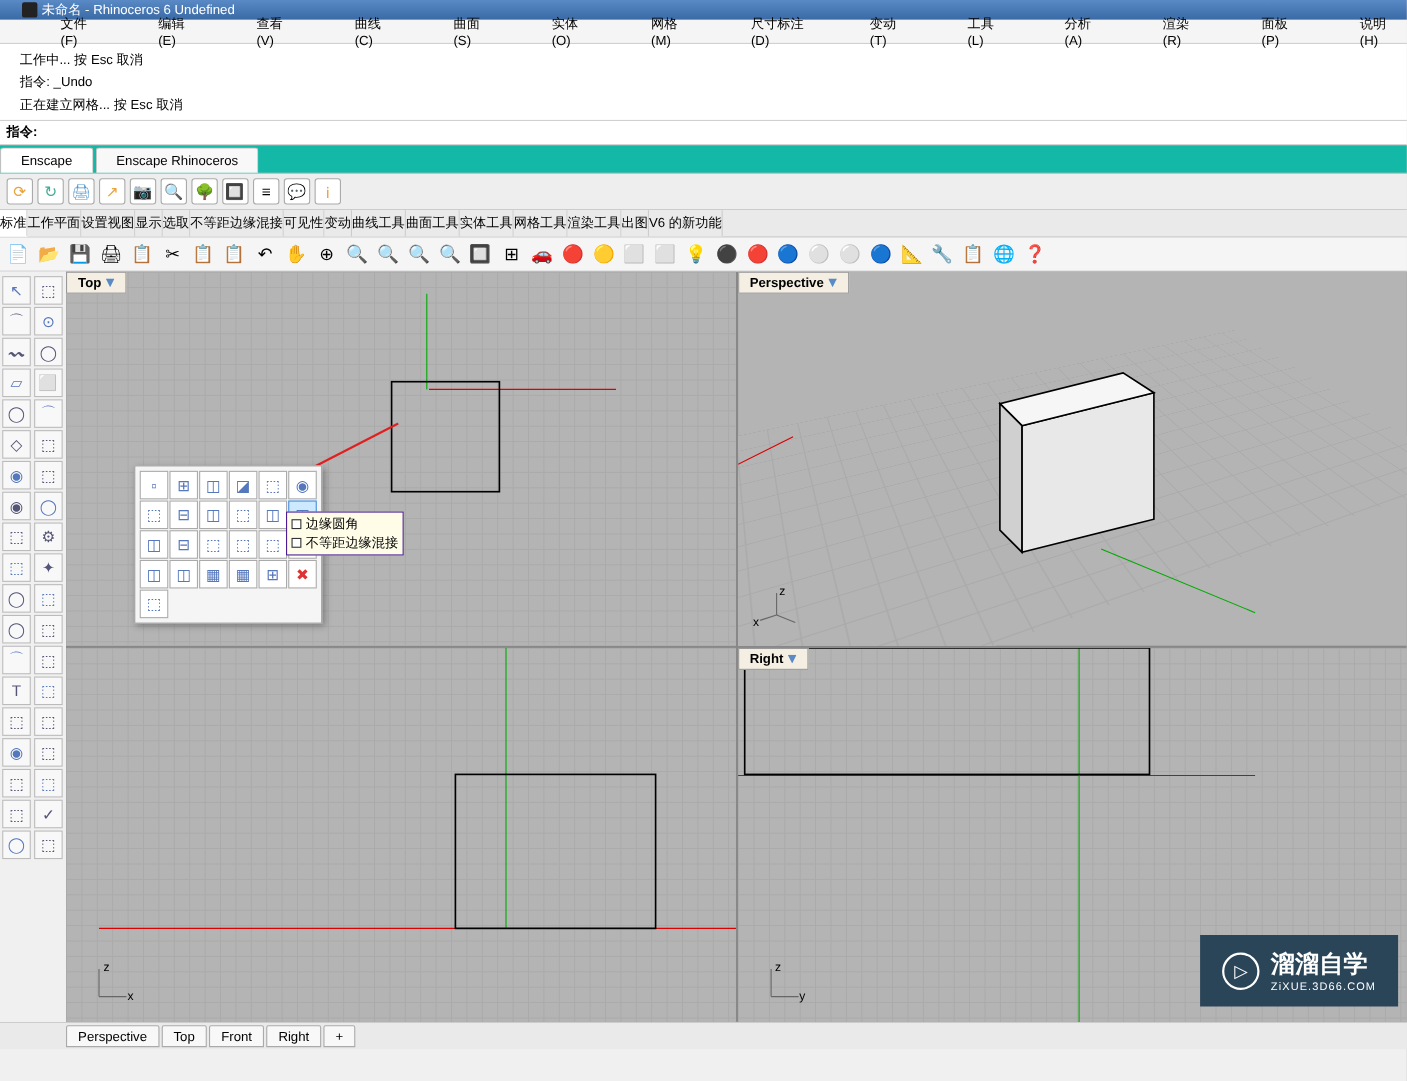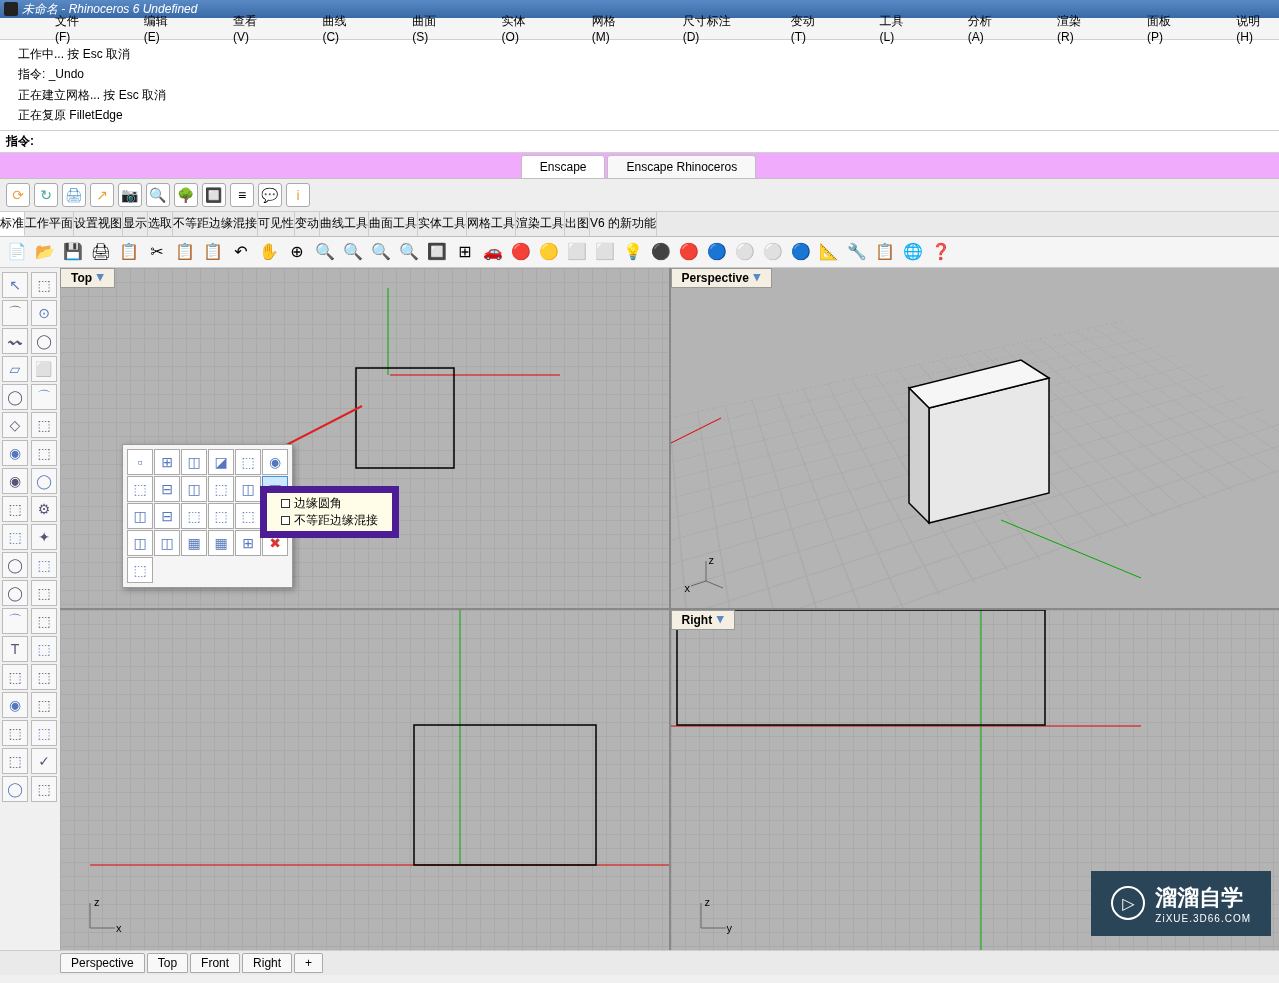--- a/index.html
+++ b/index.html
@@ -1,25 +1,25 @@
 <!DOCTYPE html>
 <html><head>
 <meta charset="utf-8">
 <style>
 * { box-sizing: border-box; margin: 0; padding: 0; }
 body { font-family: "Microsoft YaHei", Arial, sans-serif; font-size: 12px; background: #f0f0f0; overflow: hidden; }
-.title-bar { background: linear-gradient(#5a8ac6, #3a6aa6); color: #fff; display: flex; align-items: center; height: 18px; padding: 0 4px; font-style: italic; }
+.title-bar { background: linear-gradient(#5a8ac6, #3a6aa6); color: #fff; display: flex; align-items: center; height: 18px; padding: 0 20px; }
 .title-bar .rhino-icon { width: 14px; height: 14px; background: #222; border-radius: 2px; margin-right: 4px; }
 .menu-bar { background: #f5f5f5; border-bottom: 1px solid #d0d0d0; display: flex; height: 22px; align-items: center; padding: 0 4px; }
 .menu-item { padding: 2px 8px; cursor: default; margin-left: 43px; }
 .command-history { background: #fff; padding: 4px 18px; font-size: 12px; border-bottom: 1px solid #d0d0d0; line-height: 1.7; }
 .command-line { display: flex; align-items: center; padding: 2px 6px; background: #fff; border-bottom: 1px solid #d0d0d0; }
 .command-label { font-weight: bold; margin-right: 4px; }
 .command-input { border: none; outline: none; flex: 1; font-family: inherit; font-size: 12px; }
-.tabs-row { display: flex; background: #f0abfc; border-bottom: 1px solid #c0c0c0; height: 26px; align-items: flex-end; justify-content: center; }
+.tabs-row { display: flex; background: #14b8a6; border-bottom: 1px solid #c0c0c0; height: 26px; align-items: flex-end; }
 .plugin-tab { padding: 4px 18px; background: #f8f8f8; border: 1px solid #c0c0c0; border-bottom: none; margin-right: 2px; border-radius: 3px 3px 0 0; font-size: 12px; }
 .plugin-tab.active { background: #fff; }
 .plugin-toolbar { background: #eee; padding: 4px 6px; display: flex; gap: 4px; border-bottom: 1px solid #ccc; }
 .plugin-toolbar .tb { width: 24px; height: 24px; background: #fff; border: 1px solid #aaa; border-radius: 3px; display:flex; align-items:center; justify-content:center; font-size:14px; }
 .toolbar-tabs { display: flex; background: #eaeaea; border-bottom: 1px solid #c0c0c0; }
 .toolbar-tab { padding: 3px 0; border-right: 1px solid #ccc; background: #eaeaea; cursor:default; font-size:12px; }
 .toolbar-tab.active { background: #fff; border-bottom: 1px solid #fff; }
 .main-toolbar { background: #f5f5f5; padding: 2px 4px; display: flex; gap: 2px; border-bottom: 1px solid #ccc; flex-wrap:wrap; }
 .tb-btn { width: 26px; height: 26px; display: flex; align-items: center; justify-content: center; border: 1px solid transparent; cursor:default; font-size:16px; }
 .workspace { display: flex; height: 682px; }
@@ -30,21 +30,21 @@
 .vp-label { position: absolute; top: 0; left: 0; background: #f5efe3; border: 1px solid #999; padding: 2px 10px; font-size: 12px; font-weight: bold; display:flex; align-items:center; gap:4px; z-index:3; }
 .vp-label .dd { width:8px;height:8px;background:#5a8ac6;clip-path:polygon(0 0,100% 0,50% 100%); }
 .grid-bg { position: absolute; inset: 0; background-image: linear-gradient(#aaa 1px, transparent 1px), linear-gradient(90deg, #aaa 1px, transparent 1px); background-size: 14px 14px; background-color:#b4b4b4; }
 .axis-indicator { position: absolute; bottom: 10px; left: 20px; font-size: 11px; z-index:2; }
 .bottom-tabs { background: #eaeaea; border-top: 1px solid #ccc; display: flex; padding: 2px 60px; font-size: 12px; }
 .view-tab { padding: 2px 10px; border: 1px solid #aaa; background: #f8f8f8; margin-right: 2px; border-radius: 2px 2px 0 0; cursor:default;}
 .flyout { position: absolute; top: 176px; left: 62px; background: #f5f5f5; border: 1px solid #999; box-shadow: 2px 2px 6px rgba(0,0,0,0.3); padding: 4px; z-index: 10; }
 .flyout-grid { display: grid; grid-template-columns: repeat(6, 26px); gap: 1px; }
 .fly-btn { width: 26px; height: 26px; border: 1px solid #aaa; background: #fff; display:flex;align-items:center;justify-content:center; font-size:14px; cursor:default;}
 .fly-btn.hover { background: #cde9ff; border:1px solid #4a90d9; }
-.tooltip { position: absolute; top: 218px; left: 200px; background: #fffde8; border: 7px solid #4c1d95; padding: 2px 14px; font-size: 12px; z-index: 11; white-space: nowrap; }
+.tooltip { position: absolute; top: 218px; left: 200px; background: #fffde8; border: 1px solid #4c1d95; padding: 2px 4px; font-size: 12px; z-index: 11; white-space: nowrap; }
 .tooltip .trow { display:flex; align-items:center; gap:4px; }
 .tooltip .sq { width:9px; height:9px; border:1px solid #333; background:#fff; }
 .red-arrow { position:absolute; z-index:8; pointer-events:none; }
 .watermark { position:absolute; bottom:14px; right:8px; background:#2a4458; color:#fff; padding:12px 20px; display:flex; align-items:center; gap:10px; z-index:5; }
 .watermark .wcirc { width:34px;height:34px;border:2px solid #fff;border-radius:50%;display:flex;align-items:center;justify-content:center;font-size:16px;}
 </style>
 </head>
 <body>
 
 <div class="title-bar">
@@ -66,21 +66,20 @@
   <span class="menu-item">分析(A)</span>
   <span class="menu-item">渲染(R)</span>
   <span class="menu-item">面板(P)</span>
   <span class="menu-item">说明(H)</span>
 </div>
 
 <div class="command-history">
   <div>工作中... 按 Esc 取消</div>
   <div>指令: _Undo</div>
   <div>正在建立网格... 按 Esc 取消</div>
-  <div>正在复原 FilletEdge</div>
 </div>
 <div class="command-line">
   <span class="command-label">指令:</span>
   <input class="command-input" style="">
 </div>
 
 <div class="tabs-row">
   <div class="plugin-tab active">Enscape</div>
   <div class="plugin-tab">Enscape Rhinoceros</div>
 </div>

